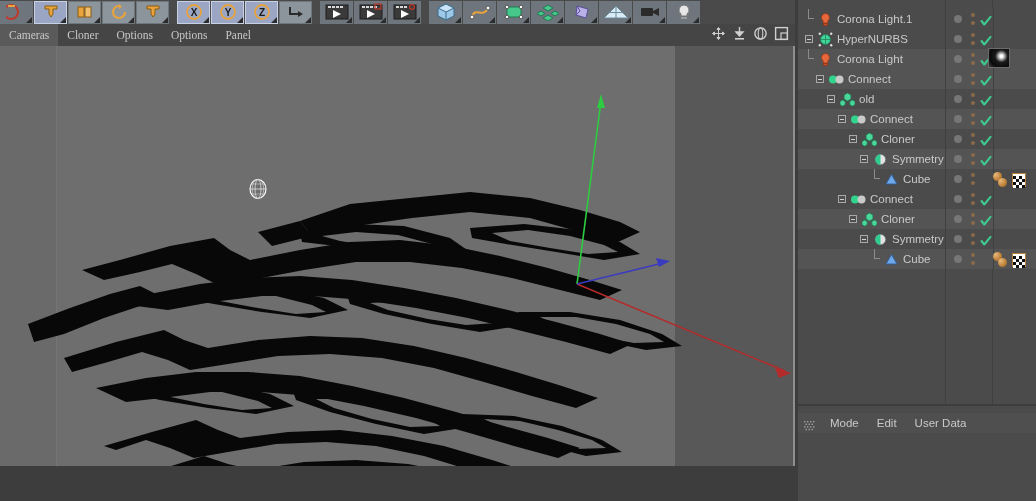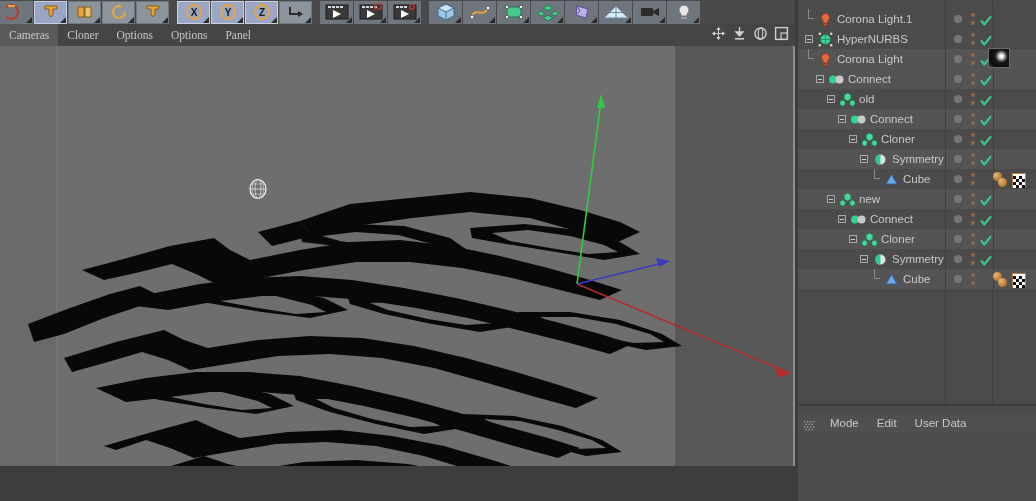--- a/index.html
+++ b/index.html
@@ -642,44 +642,20 @@
                   <rect x="3" y="3" width="3" height="3"></rect>
                   <rect x="9" y="3" width="3" height="3"></rect>
                   <rect x="0" y="6" width="3" height="3"></rect>
                   <rect x="6" y="6" width="3" height="3"></rect>
                   <rect x="3" y="9" width="3" height="3"></rect>
                   <rect x="9" y="9" width="3" height="3"></rect>
                 </g>
               </svg></div>
           </div>
         </div>
-        <div class="orow alt">
-          <div class="oindent" style="width: 28px; position: relative; height: 20px;"></div>
-          <div class="otree">
-            <div class="plusbox"></div>
-          </div>
-          <div class="oicon">
-            <svg width="15" height="15" viewBox="0 0 15 15">
-              <g fill="#4ad79a" stroke="#1d7a55" stroke-width="0.7">
-                <path d="M7.5 1 l3.4 2 v4 l-3.4 2 -3.4 -2 v-4z"></path>
-                <path d="M2.6 8 l2.6 1.6 v3 l-2.6 1.6 -2.6 -1.6 v-3z"></path>
-                <path d="M12.4 8 l2.6 1.6 v3 l-2.6 1.6 -2.6 -1.6 v-3z"></path>
-              </g>
-            </svg>
-          </div>
-          <div class="oname">new</div>
-          <div class="ocols">
-            <div class="dotgrey"></div>
-            <div class="dotu"></div>
-            <div class="dotl"></div>
-            <div class="chk"><svg width="12" height="12" viewBox="0 0 12 12">
-                <path d="M1.5 6 L4.3 9.5 L10.5 1.8" fill="none" stroke="#3ec98e" stroke-width="2.1" stroke-linecap="round" stroke-linejoin="round"></path>
-              </svg></div>
-          </div>
-        </div>
         <div class="orow base">
           <div class="oindent" style="width: 39px; position: relative; height: 20px;"></div>
           <div class="otree">
             <div class="plusbox"></div>
           </div>
           <div class="oicon">
             <svg width="17" height="15" viewBox="0 0 17 15">
               <circle cx="5" cy="7.5" r="4" fill="#30d48c"></circle>
               <circle cx="11.5" cy="7.5" r="4" fill="#c9c9c9"></circle>
             </svg>

